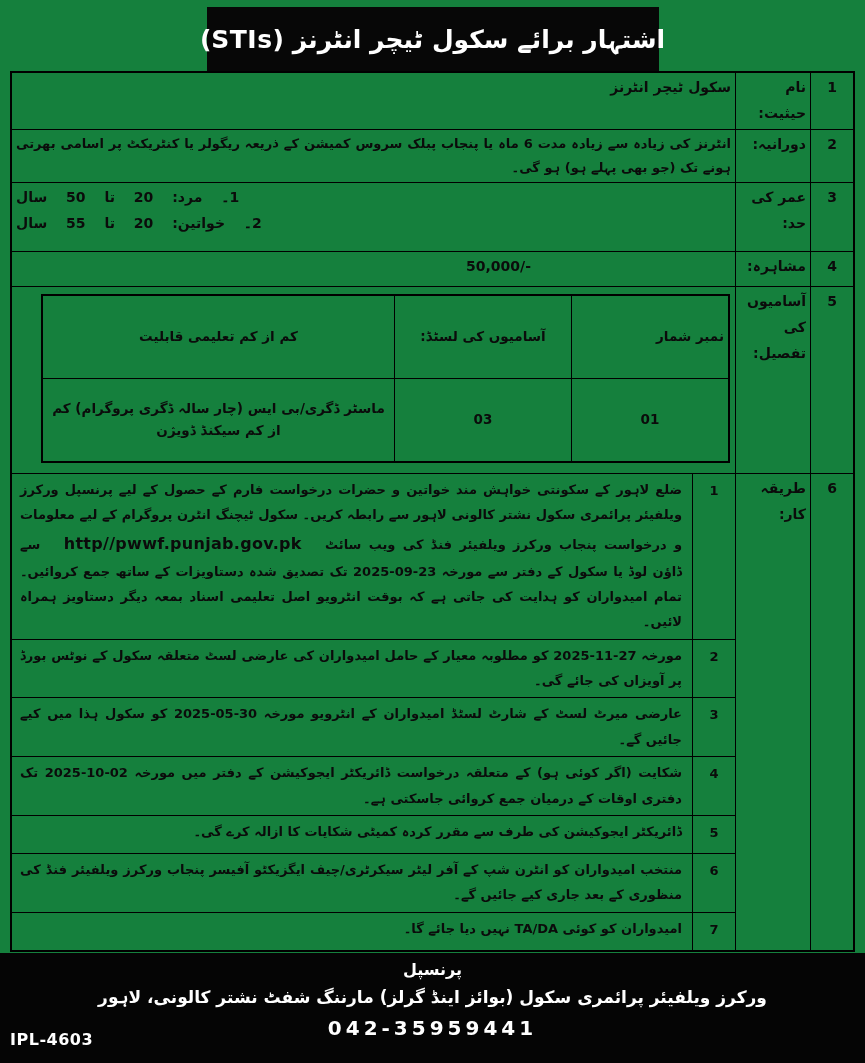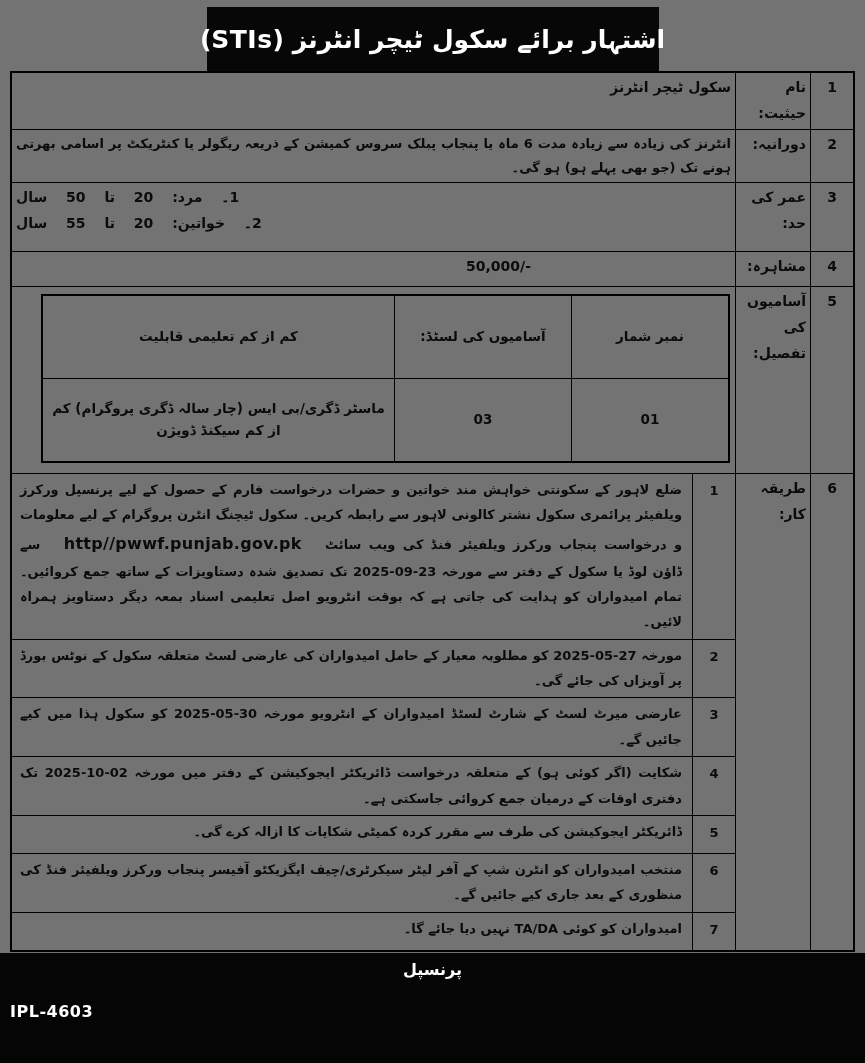--- a/index.html
+++ b/index.html
@@ -1,18 +1,18 @@
 <!DOCTYPE html>
 <html lang="ur"><head>
 <meta charset="utf-8">
 <style>
   html,body{margin:0;padding:0;background:#ffffff;}
   .page{
     width:865px;height:1063px;position:relative;overflow:hidden;
-    background:#737373;color:#0b0b0b;
+    background:#15803d;color:#0b0b0b;
     font-family:"DejaVu Sans",sans-serif;
     font-weight:700;
   }
   
   .banner{
     width:452px;height:64px;margin:7px auto 0 auto;
     background:#070707;color:#fff;
     display:flex;align-items:center;justify-content:center;
   }
   .banner-title{
@@ -56,21 +56,21 @@
   
   .posts-table{
     border-collapse:collapse;border:2px solid #000;
     width:calc(100% - 26px);margin:5px 1px 8px 24px;
     table-layout:fixed;
   }
   .posts-table td{
     border:1.6px solid #000;text-align:center;
     font-size:13.5px;padding:4px 4px;line-height:1.6;
   }
-  .posts-table .c-serial{width:148px;}
+  .posts-table .c-serial{width:148px;text-align:right;}
   .posts-table .c-count{width:168px;}
   
   td.proc-cell{padding:0 !important;}
   .items-table{
     border-collapse:collapse;width:100%;height:100%;table-layout:fixed;
   }
   .items-table td{
     border:none;border-bottom:1.6px solid #000;
     vertical-align:top;font-size:13px;line-height:1.95;
   }
@@ -173,21 +173,21 @@
               <tr>
                 <td class="item-no">1</td>
                 <td class="item-text">
                   <span>ضلع لاہور کے سکونتی خواہش مند خواتین و حضرات درخواست فارم کے حصول کے لیے پرنسپل ورکرز ویلفیئر پرائمری سکول نشتر کالونی لاہور سے رابطہ کریں۔ سکول ٹیچنگ انٹرن پروگرام کے لیے معلومات و درخواست پنجاب ورکرز ویلفیئر فنڈ کی ویب سائٹ</span>
                   <span class="url">http//pwwf.punjab.gov.pk</span>
                   <span>سے ڈاؤن لوڈ یا سکول کے دفتر سے مورخہ 23-09-2025 تک تصدیق شدہ دستاویزات کے ساتھ جمع کروائیں۔ تمام امیدواران کو ہدایت کی جاتی ہے کہ بوقت انٹرویو اصل تعلیمی اسناد بمعہ دیگر دستاویز ہمراہ لائیں۔</span>
                 </td>
               </tr>
               <tr class="short">
                 <td class="item-no">2</td>
-                <td class="item-text">مورخہ 27-05-2025 کو مطلوبہ معیار کے حامل امیدواران کی عارضی لسٹ متعلقہ سکول کے نوٹس بورڈ پر آویزاں کی جائے گی۔</td>
+                <td class="item-text">مورخہ 27-11-2025 کو مطلوبہ معیار کے حامل امیدواران کی عارضی لسٹ متعلقہ سکول کے نوٹس بورڈ پر آویزاں کی جائے گی۔</td>
               </tr>
               <tr class="short">
                 <td class="item-no">3</td>
                 <td class="item-text">عارضی میرٹ لسٹ کے شارٹ لسٹڈ امیدواران کے انٹرویو مورخہ 30-05-2025 کو سکول ہذا میں کیے جائیں گے۔</td>
               </tr>
               <tr class="short">
                 <td class="item-no">4</td>
                 <td class="item-text">شکایت (اگر کوئی ہو) کے متعلقہ درخواست ڈائریکٹر ایجوکیشن کے دفتر میں مورخہ 02-10-2025 تک دفتری اوقات کے درمیان جمع کروائی جاسکتی ہے۔</td>
               </tr>
               <tr class="short">
@@ -210,18 +210,20 @@
   </table>
 
   <div class="note-box">
     <span>نوٹ: انٹرنز کی زیادہ سے زیادہ مدت 6 ماہ یا پنجاب پبلک سروس کمیشن کے ذریعہ ریگولر / کنٹریکٹ پر اسامی بھرتی ہونے تک (جو بھی پہلے ہو) ہوگی۔ اس محدود مدت کی انٹرن شپ کو نہ تو کنٹریکٹ / ریگولر پلیسمنٹ کا حق دیا جائے گا اور نہ ہی اس طرح کی تقرری کو کسی بھی حالت میں ریگولرائز کیا جائے گا۔ انٹرن شپ کی مدت کسی بھی قیمت پر قابل توسیع نہیں ہوگی۔ تاہم سکول ٹیچر انٹرنز کو دورانیہ کی کامیاب تکمیل پر ایک سند جاری کی جائے گی۔ ان کا معیار، تعلیمی قابلیت اور قواعد و ضوابط کی تفصیلات و درخواست پنجاب ورکرز ویلفیئر فنڈ کی ویب سائٹ</span>
     
     
   </div>
 
   <div class="footer">
     <div class="principal">پرنسپل</div>
+    <div class="org">ورکرز ویلفیئر پرائمری سکول (بوائز اینڈ گرلز) مارننگ شفٹ نشتر کالونی، لاہور</div>
     <div class="footer-bottom">
       <span class="ipl">IPL-4603</span>
+      <span class="phone">042-35959441</span>
     </div>
   </div>
 
 </div>
 
 </body></html>

